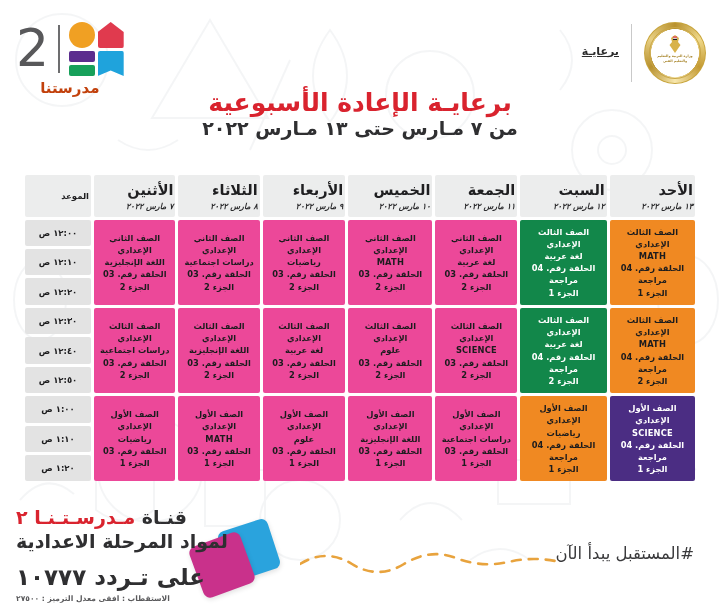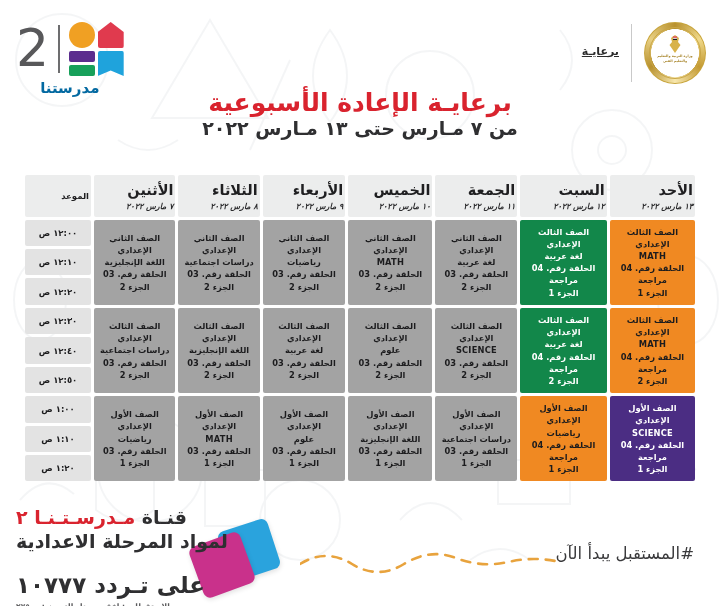--- a/index.html
+++ b/index.html
@@ -66,21 +66,21 @@
     gap:3px; direction:ltr;
   }
   .lg-circle { background:#f0a023; border-radius:50%; }
   .lg-house  { background:#e03a4e; border-radius:7px 7px 2px 2px;
                clip-path:polygon(50% 0,100% 38%,100% 100%,0 100%,0 38%); }
   .lg-purple { background:#5b2d8e; border-radius:2px; grid-column:1; }
   .lg-green  { background:#17a05a; border-radius:2px; grid-column:1; }
   .lg-blue   { background:#1fa3dc; border-radius:2px 2px 0 0; grid-column:2; grid-row:2/4;
                clip-path:polygon(0 0,100% 0,100% 100%,50% 78%,0 100%); }
   .chan-name {
-    margin-top:3px; font-size:15px; font-weight:700; color:#0369a1; letter-spacing:.3px;
+    margin-top:3px; font-size:15px; font-weight:700; color:#c2410c; letter-spacing:.3px;
   }
 
   .titles { position:absolute; top:88px; left:0; right:0; text-align:center; }
   .title-main {
     font-size:25px; font-weight:700; color:#d9232e; letter-spacing:.2px;
   }
   .title-sub {
     font-size:19px; font-weight:700; color:#2f2f31; letter-spacing:.2px;
   }
 
@@ -91,21 +91,21 @@
   th.day, th.time-h {
     background:#eceded; color:#1f1f21; font-weight:700;
     padding:7px 2px 6px; text-align:right; vertical-align:middle;
     border-radius:2px;
   }
   th.day .dname { font-size:14.5px; line-height:1.15; display:block; }
   th.day .ddate { font-size:8px; font-weight:700; margin-top:3px; display:block; color:#2c2c2e;font-style:italic; }
   th.time-h { font-size:8.5px; width:66px; }
 
   td.cell {
-    background:#a3a3a3; color:#1c1c1e; text-align:center; vertical-align:middle;
+    background:#ec4899; color:#1c1c1e; text-align:center; vertical-align:middle;
     padding:6px 2px; border-radius:2px;
   }
   td.cell .ln { display:block; font-size:8.3px; line-height:12.2px; font-weight:700; }
   td.cell .ln.subject { letter-spacing:.2px; }
 
   td.cell.orange { background:#f08922; color:#1c1c1e; }
   td.cell.green  { background:#12874a; color:#ffffff; }
   td.cell.purple { background:#4b2d83; color:#ffffff; }
 
   td.time {
@@ -127,21 +127,21 @@
   .card { position:absolute; border-radius:7px; }
   .card.blue { width:52px; height:52px; background:#2aa3dd; left:30px; top:6px;
                transform:rotate(-18deg); box-shadow:0 2px 5px rgba(0,0,0,.12); }
   .card.pink { width:54px; height:54px; background:#c9318b; left:2px; top:20px;
                transform:rotate(-20deg); box-shadow:0 2px 5px rgba(0,0,0,.12); }
 
   .chan-block { position:absolute; left:16px; top:10px; text-align:left; direction:rtl; }
   .cb-l1 { font-size:19px; font-weight:700; color:#2f2f31; letter-spacing:.2px; }
   .cb-l1 .accent { color:#d9232e; }
   .cb-l2 { font-size:19px; font-weight:700; color:#2f2f31; margin-top:2px; }
-  .cb-l3 { font-size:23px; font-weight:700; color:#2f2f31; margin-top:20px; letter-spacing:.6px; }
+  .cb-l3 { font-size:23px; font-weight:700; color:#2f2f31; margin-top:12px; letter-spacing:.6px; }
   .cb-l4 { font-size:7.6px; font-weight:700; color:#5a5a5c; margin-top:4px; }
 </style>
 </head>
 <body>
 
 <svg id="bg-doodles" width="720" height="606" viewBox="0 0 720 606" aria-hidden="true">
   <g fill="none" stroke="#eceef0" stroke-width="2">
     <circle cx="62" cy="60" r="46"></circle>
     <circle cx="150" cy="470" r="52"></circle>
     <circle cx="300" cy="520" r="40"></circle>

